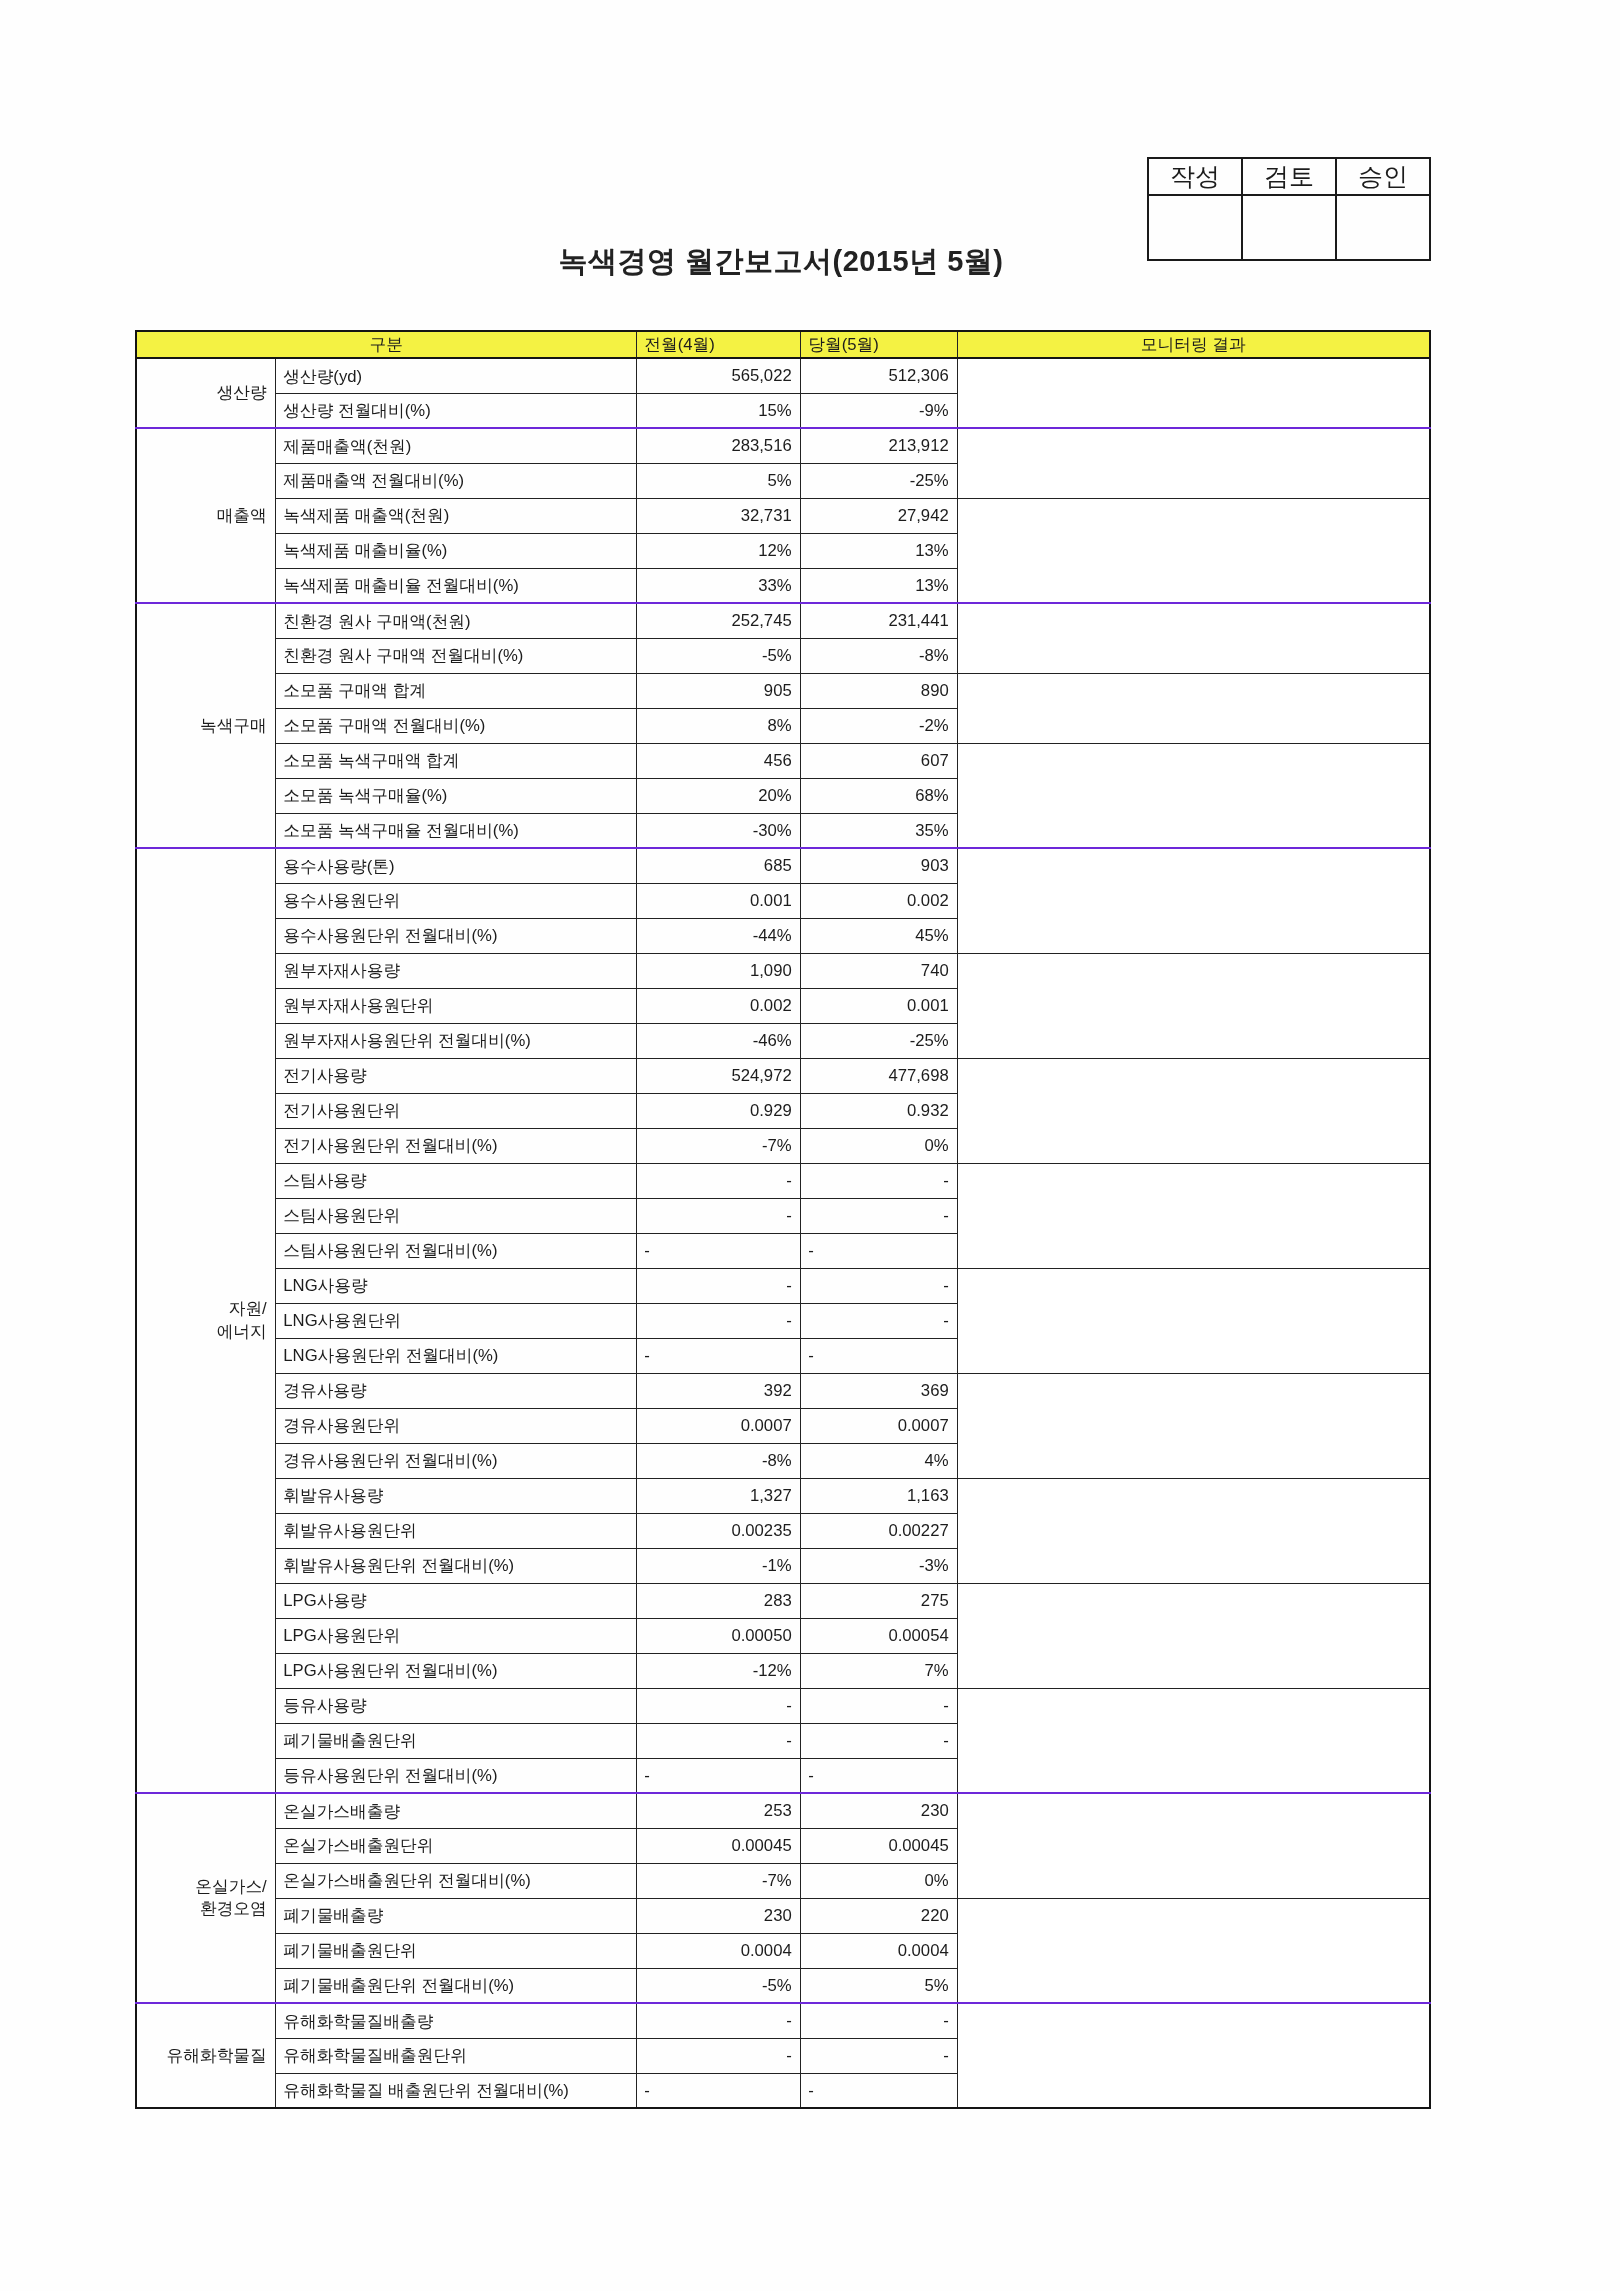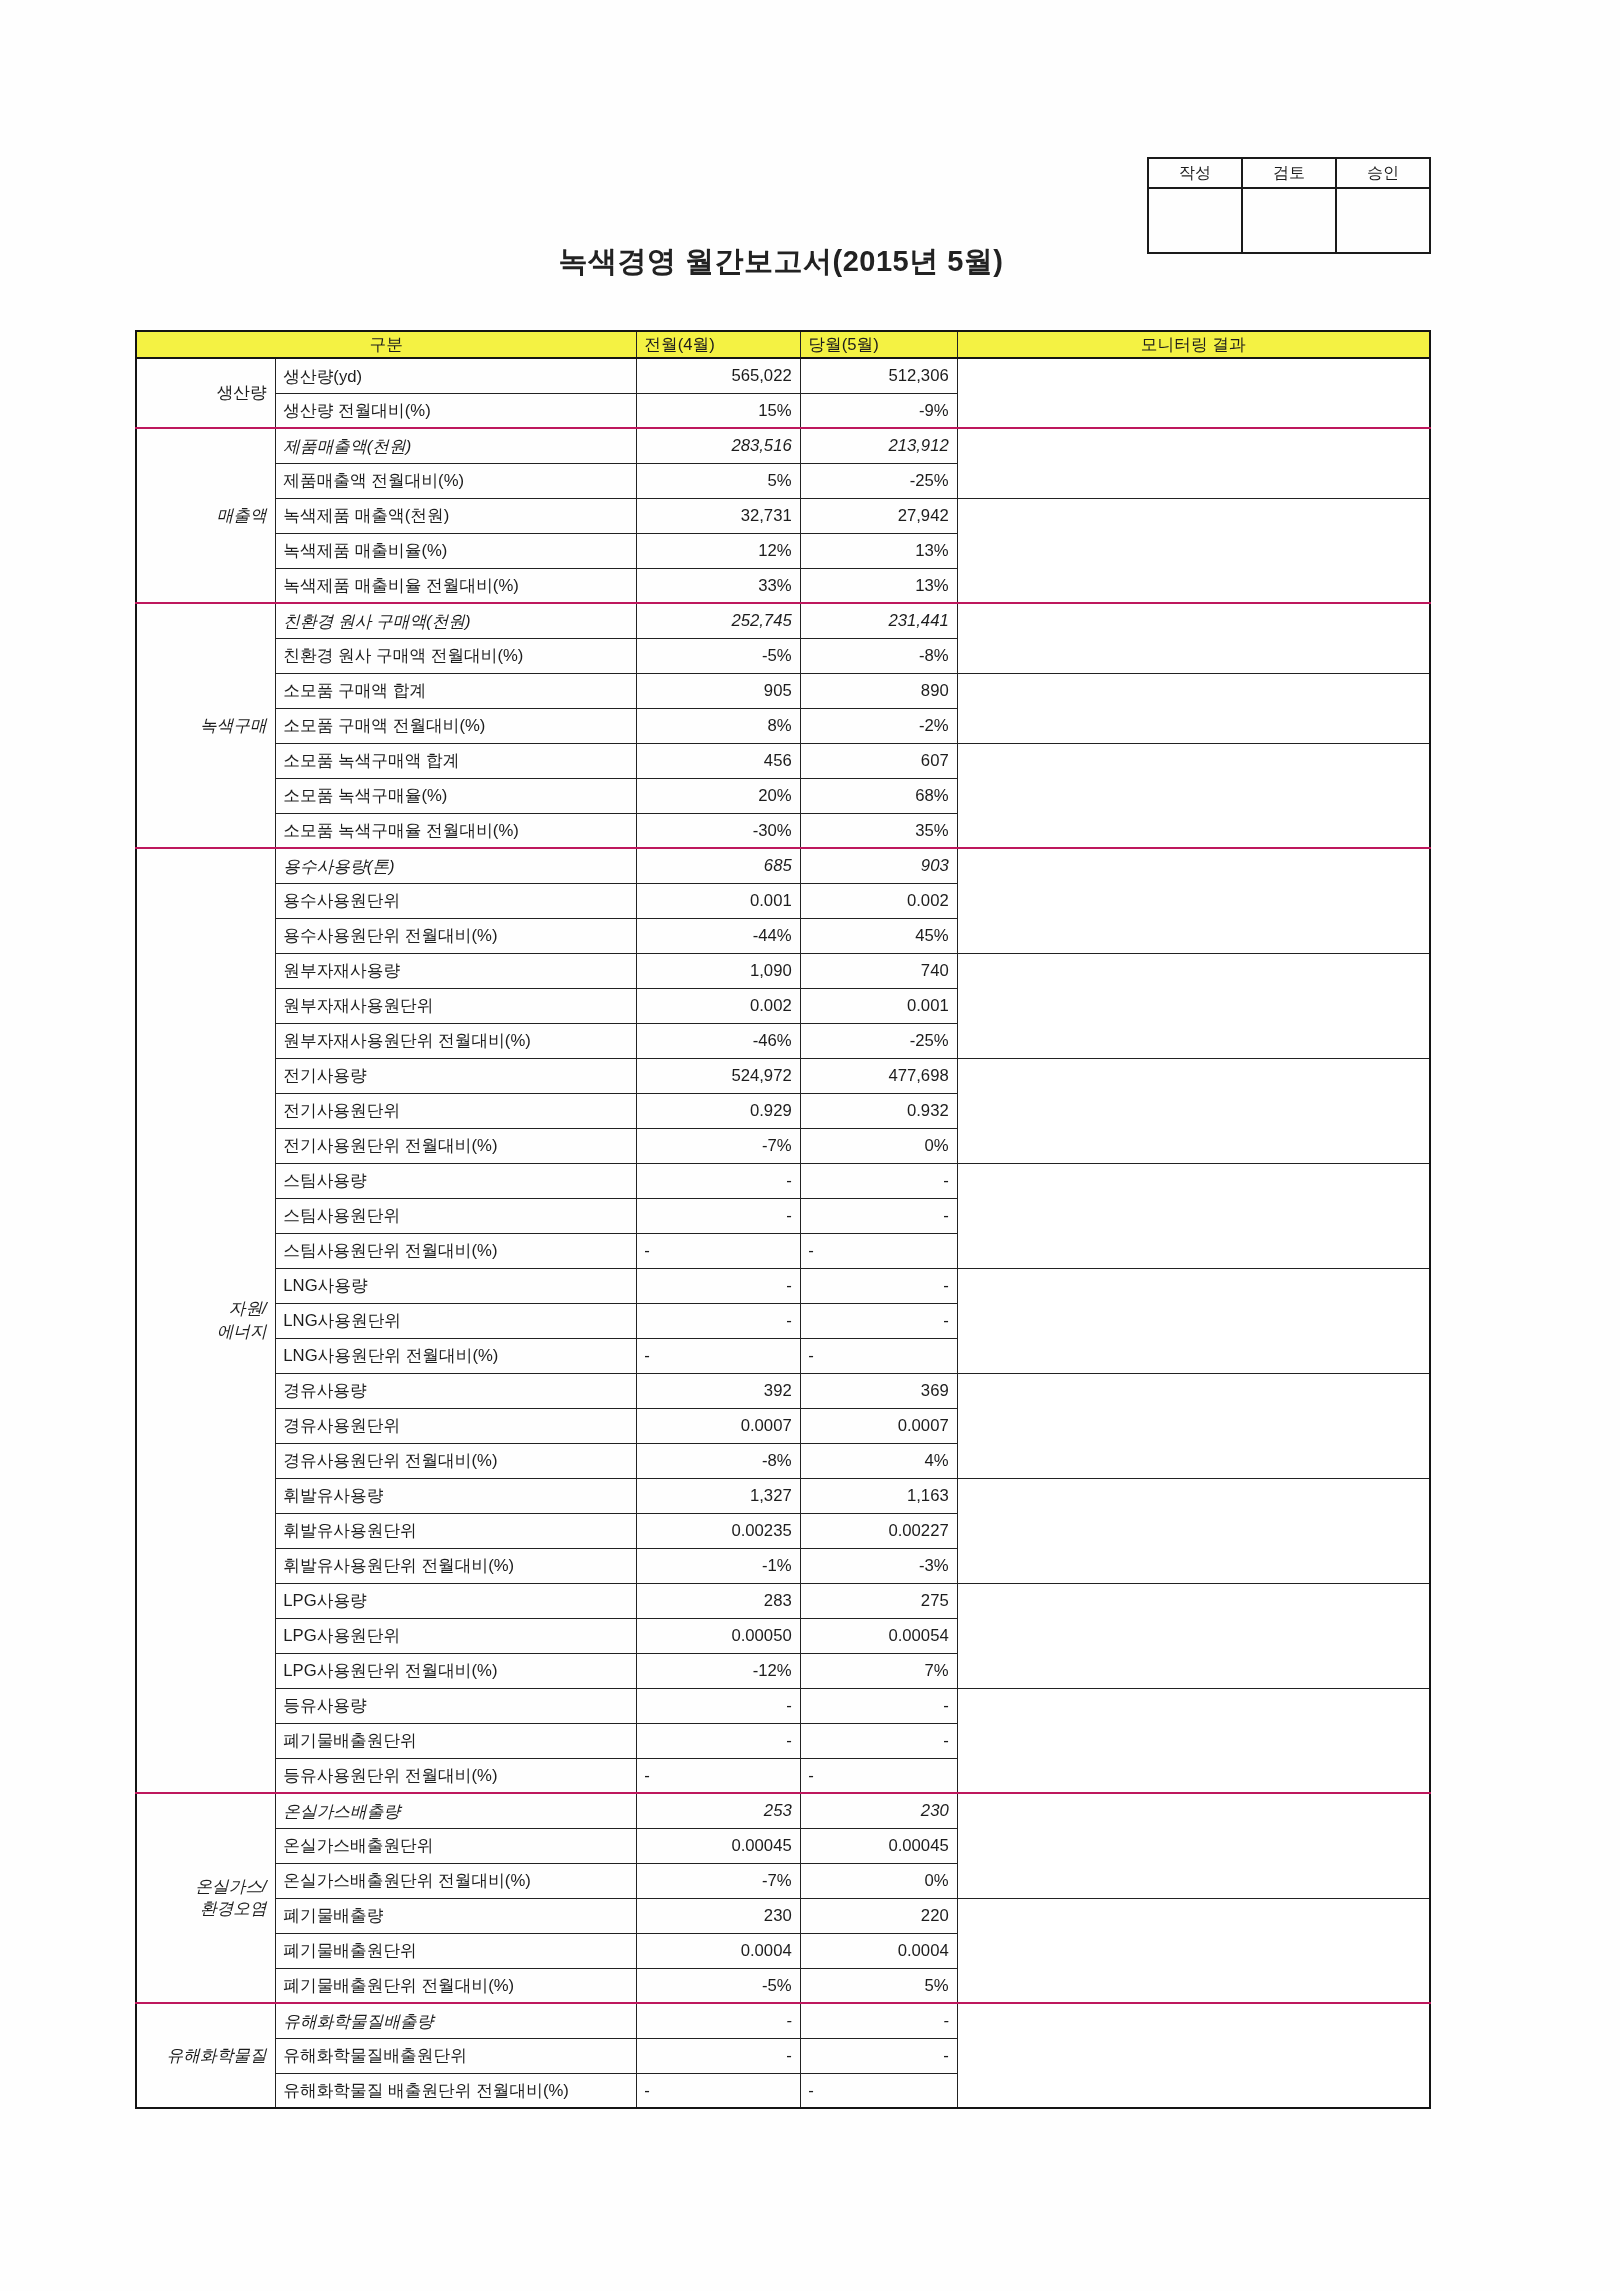--- a/index.html
+++ b/index.html
@@ -19,21 +19,21 @@
     position: absolute;
     left: 1147px;
     top: 157px;
     border-collapse: collapse;
     table-layout: fixed;
   }
   .approval th {
     width: 94px;
     height: 30px;
     border: 2px solid #1a1a1a;
-    font-size: 16px;
+    font-size: 25px;
     font-weight: normal;
     text-align: center;
     vertical-align: middle;
   }
   .approval td {
     height: 65px;
     border: 2px solid #1a1a1a;
   }
 
   
@@ -78,21 +78,21 @@
   .report tbody td { height: 35px; font-size: 16.7px; }
   .group-cell {
     text-align: right;
     white-space: pre-line;
     line-height: 1.35;
   }
   .metric-cell { text-align: left; }
   .value-cell { text-align: right; font-size: 17.6px; }
   .value-cell.left { text-align: left; }
   .monitoring-cell { background: #fff; }
-  tr.group-start td { border-top: 2px solid #be185d; font-style: italic; }
+  tr.group-start td { border-top: 2px solid #6d28d9; }
 </style>
 </head>
 <body>
 
 <div class="page">
 
   <table class="approval">
     <thead>
       <tr>
         <th>작성</th>

